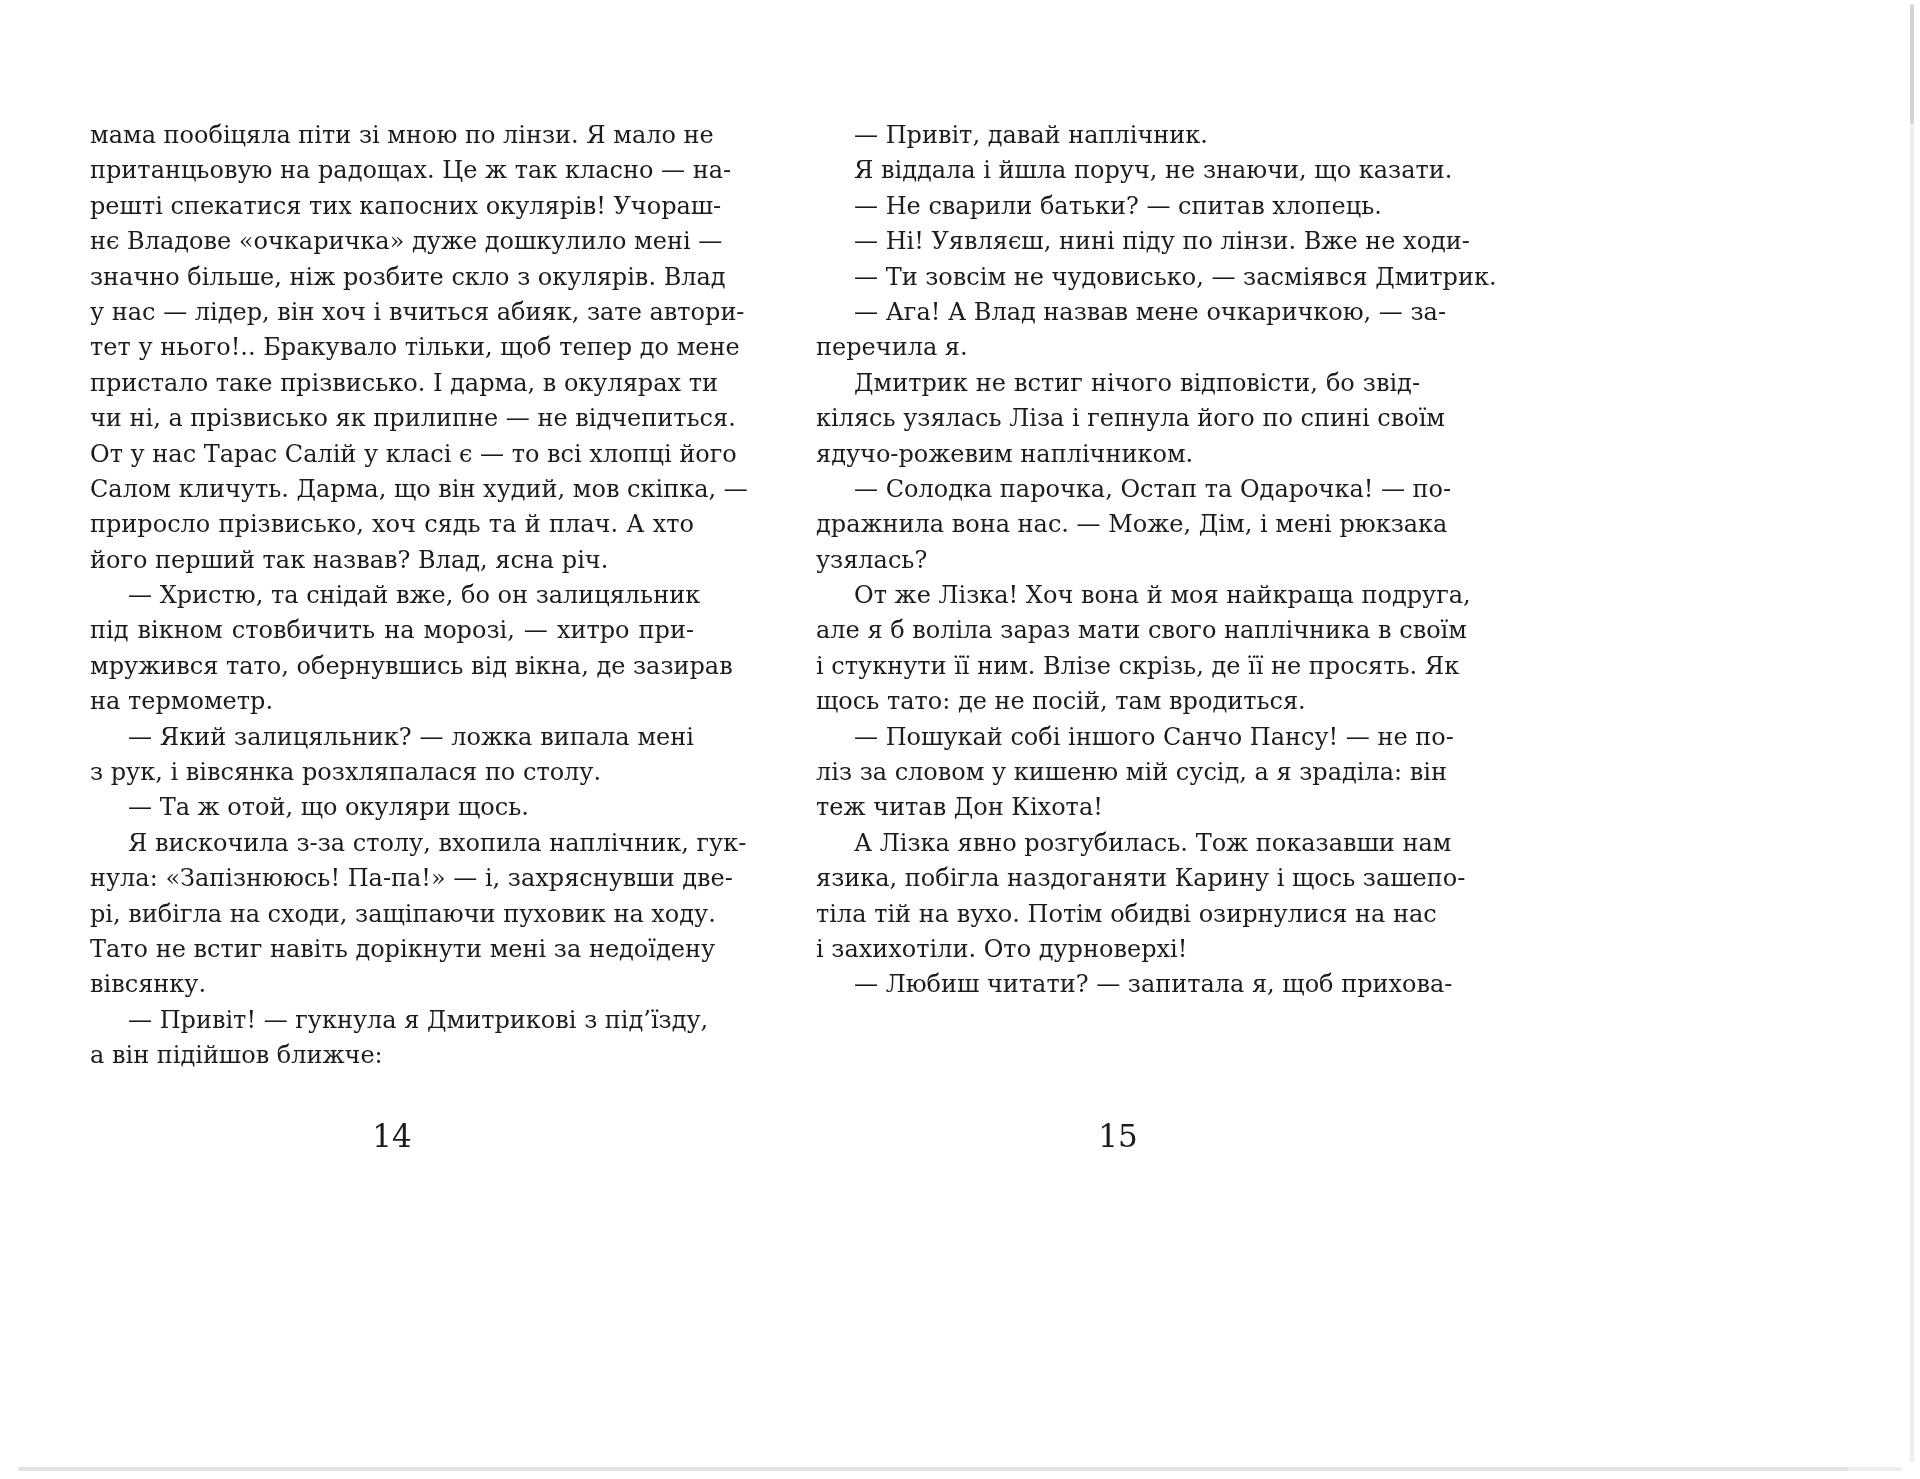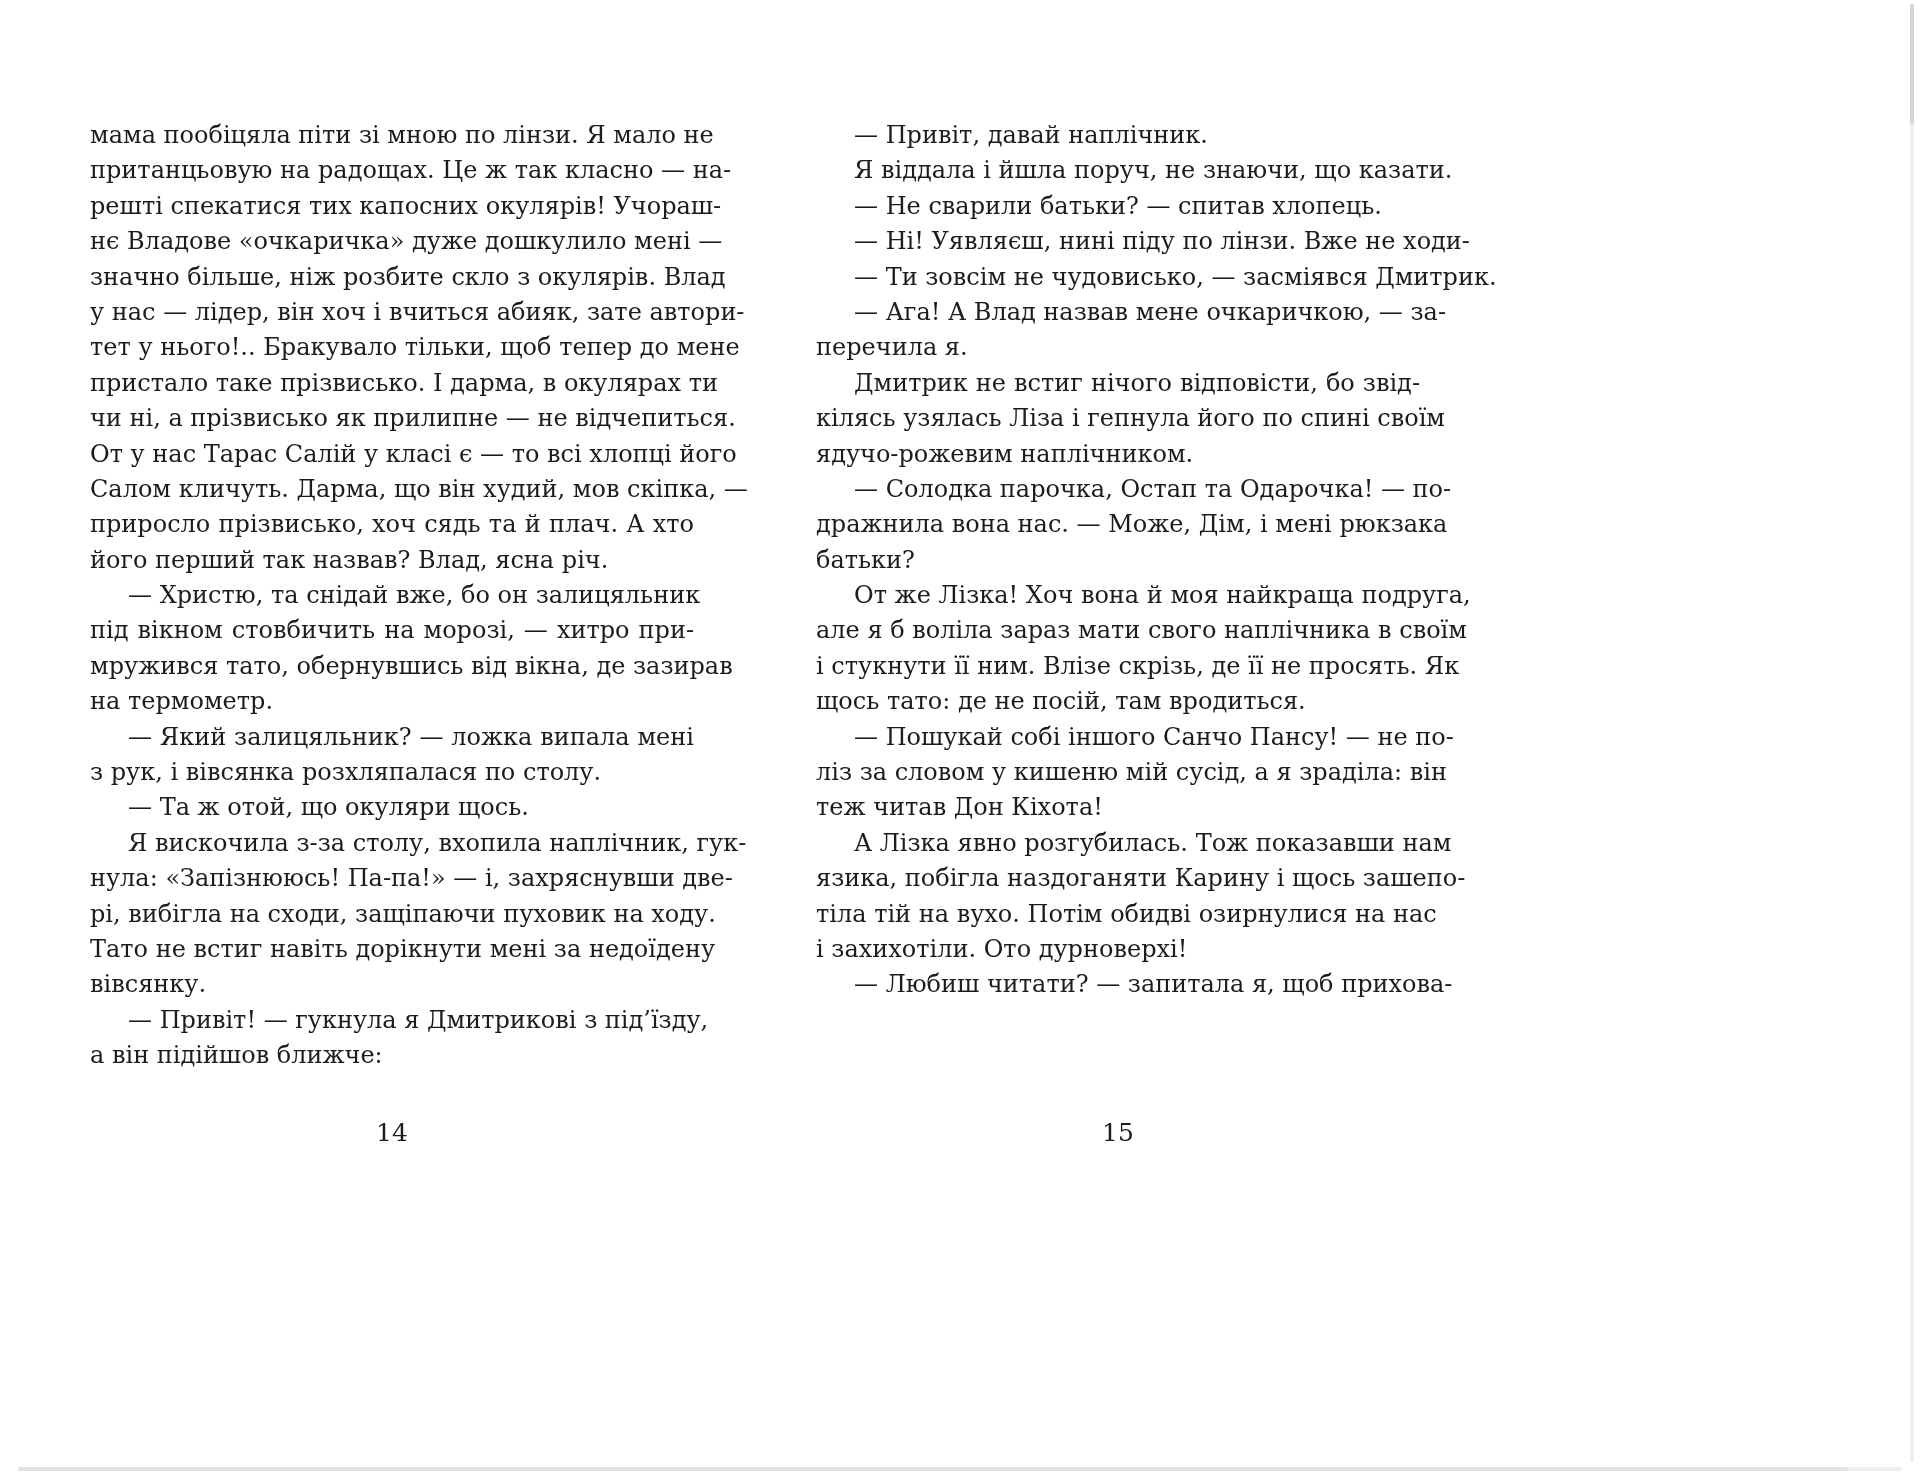--- a/index.html
+++ b/index.html
@@ -34,21 +34,21 @@
   }
   .line.indent {
     text-indent: 38px;
   }
   .pagenum {
     position: absolute;
     top: 1000px;
     left: 0;
     width: 604px;
     text-align: center;
-    font-size: 25px;
+    font-size: 31px;
     color: #1c1c1c;
   }
   .sb-v {
     position: absolute;
     right: 6px;
     top: 4px;
     height: 1458px;
     width: 4px;
     background: #efefef;
     border-radius: 2px;
@@ -124,21 +124,21 @@
         <div class="line indent">— Не сварили батьки? — спитав хлопець.</div>
         <div class="line just indent">— Ні! Уявляєш, нині піду по лінзи. Вже не ходи-</div>
         <div class="line indent">— Ти зовсім не чудовисько, — засміявся Дмитрик.</div>
         <div class="line just indent">— Ага! А Влад назвав мене очкаричкою, — за-</div>
         <div class="line">перечила я.</div>
         <div class="line just indent">Дмитрик не встиг нічого відповісти, бо звід-</div>
         <div class="line just">кілясь узялась Ліза і гепнула його по спині своїм</div>
         <div class="line">ядучо-рожевим наплічником.</div>
         <div class="line just indent">— Солодка парочка, Остап та Одарочка! — по-</div>
         <div class="line just">дражнила вона нас. — Може, Дім, і мені рюкзака</div>
-        <div class="line">батьки?</div>
+        <div class="line">узялась?</div>
         <div class="line just indent">От же Лізка! Хоч вона й моя найкраща подруга,</div>
         <div class="line just">але я б воліла зараз мати свого наплічника в своїм</div>
         <div class="line just">і стукнути її ним. Влізе скрізь, де її не просять. Як</div>
         <div class="line">щось тато: де не посій, там вродиться.</div>
         <div class="line just indent">— Пошукай собі іншого Санчо Пансу! — не по-</div>
         <div class="line just">ліз за словом у кишеню мій сусід, а я зраділа: він</div>
         <div class="line">теж читав Дон Кіхота!</div>
         <div class="line just indent">А Лізка явно розгубилась. Тож показавши нам</div>
         <div class="line just">язика, побігла наздоганяти Карину і щось зашепо-</div>
         <div class="line just">тіла тій на вухо. Потім обидві озирнулися на нас</div>

